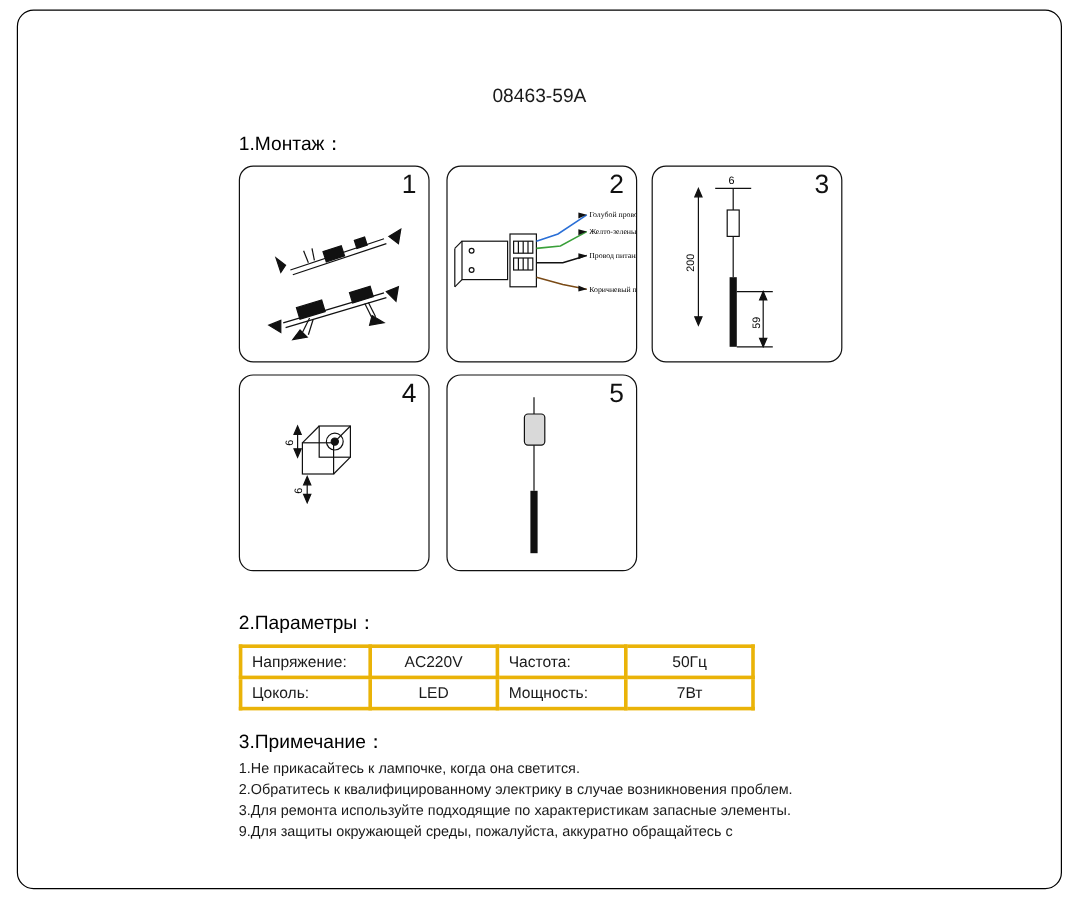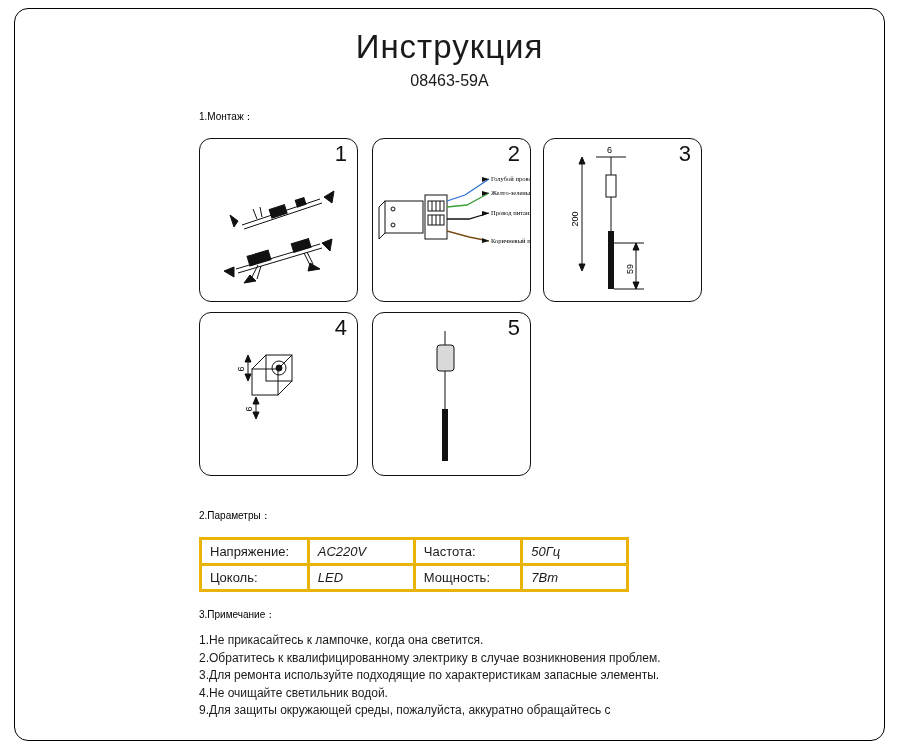--- a/index.html
+++ b/index.html
@@ -43,21 +43,21 @@
   .subtitle {
     position: absolute;
     left: 0;
     top: 72px;
     width: 899px;
     text-align: center;
     font-size: 16px;
   }
   .section-head {
     position: absolute;
-    font-size: 10px;
+    font-size: 16px;
     color: #000;
     text-align: right;
   }
   #sec1 { left: 199px; top: 110px; }
   #sec2 { left: 199px; top: 509px; }
   #sec3 { left: 199px; top: 608px; }
 
   .card {
     position: absolute;
     border: 1px solid #111;
@@ -89,21 +89,21 @@
     border-collapse: collapse;
     font-size: 13px;
   }
   .params td {
     border: 3px solid #eab308;
     height: 26px;
     padding: 0 8px;
     box-sizing: border-box;
   }
   .params td.lbl { width: 108px; text-align: left; }
-  .params td.val { width: 107px; text-align: left; font-style: italic; }
+  .params td.val { width: 107px; text-align: center; }
 
   
   .notes {
     position: absolute;
     left: 199px;
     top: 632px;
     width: 600px;
     font-size: 12px;
     line-height: 17.6px;
   }
@@ -112,21 +112,20 @@
   .wire-label { font-size: 6.5px; font-family: "Liberation Serif", serif; }
   .dim-label { font-size: 9px; font-family: "Liberation Sans", sans-serif; }
 </style>
 </head>
 <body>
 
 <div class="page">
 
   <div class="page-border"></div>
 
-  <div class="title">Инструкция</div>
   <div class="subtitle">08463-59A</div>
 
   <div class="section-head" id="sec1">1.Монтаж：</div>
 
   <div class="card" id="card1">
     <div class="num">1</div>
     <svg width="157" height="162" viewBox="0 0 157 162">
       <g stroke="#111" stroke-width="1" fill="none">
 
         <line x1="42" y1="86" x2="120" y2="60"></line>
@@ -280,17 +279,16 @@
     </tr>
   </tbody>
     </table>
 
   <div class="section-head" id="sec3">3.Примечание：</div>
 
   <div class="notes">
     <div>1.Не прикасайтесь к лампочке, когда она светится.</div>
     <div>2.Обратитесь к квалифицированному электрику в случае возникновения проблем.</div>
     <div>3.Для ремонта используйте подходящие по характеристикам запасные элементы.</div>
-    <div>4.Не очищайте светильник водой.</div>
     <div>9.Для защиты окружающей среды, пожалуйста, аккуратно обращайтесь с</div>
   </div>
 
 </div>
 
 </body></html>

